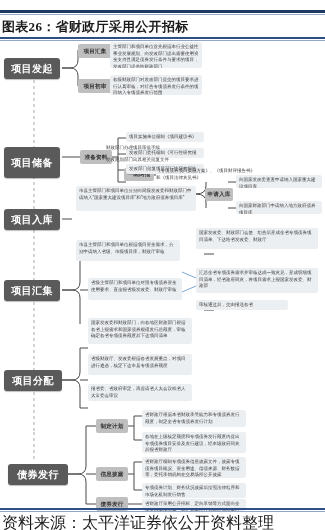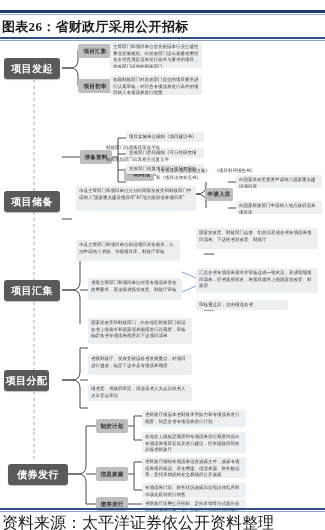--- a/index.html
+++ b/index.html
@@ -124,27 +124,30 @@
     <path d="M134 420 L134 448" stroke="#4a4a4a" stroke-width="1"></path>
     <line x1="134" y1="420" x2="142" y2="420" stroke="#4a4a4a" stroke-width="1"></line>
     <line x1="134" y1="448" x2="142" y2="448" stroke="#4a4a4a" stroke-width="1"></line>
 
     <line x1="128" y1="462" x2="142" y2="462" stroke="#4a4a4a" stroke-width="1"></line>
   </svg>
 
   <div class="stage" style="left:4px;top:16px;width:56px;height:21px;">
     <span>项目发起</span>
   </div>
-  <div class="stage" style="left:4px;top:105px;width:56px;height:21px;margin-top:44px;">
+  <div class="stage" style="left:4px;top:105px;width:56px;height:31px;">
     <span>项目储备</span>
+  </div>
+  <div class="stage" style="left:4px;top:167px;width:56px;height:21px;">
+    <span>项目入库</span>
   </div>
   <div class="stage" style="left:4px;top:238px;width:56px;height:21px;">
     <span>项目汇集</span>
   </div>
-  <div class="stage" style="left:4px;top:328px;width:45px;height:21px;">
+  <div class="stage" style="left:4px;top:328px;width:58px;height:21px;">
     <span>项目分配</span>
   </div>
   <div class="stage" style="left:8px;top:422px;width:60px;height:21px;">
     <span>债券发行</span>
   </div>
 
   <div class="sub" style="left:78px;top:2px;width:34px;height:14px;">
     <span>项目汇集</span>
   </div>
   <div class="sub" style="left:78px;top:37px;width:34px;height:14px;">

